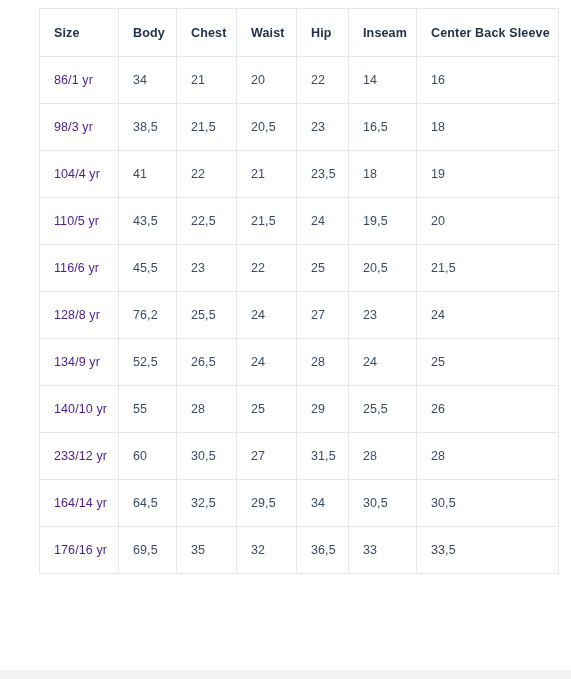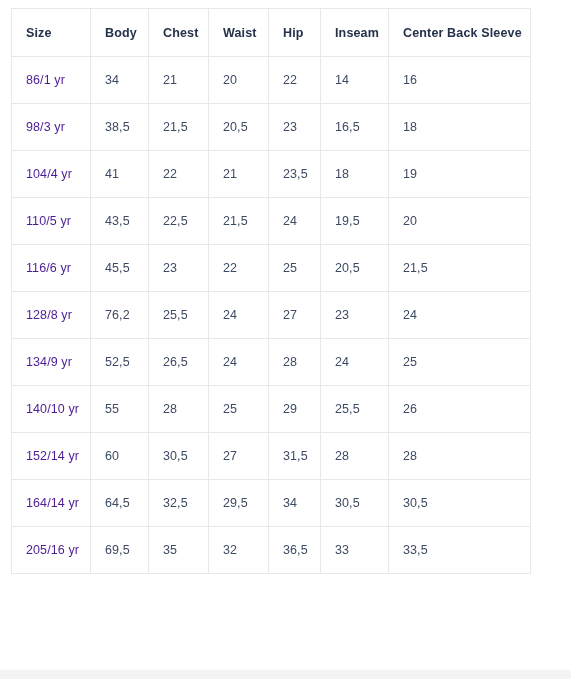--- a/index.html
+++ b/index.html
@@ -24,20 +24,21 @@
     position: absolute;
     left: 11px;
     top: 8px;
     width: 519px;
   }
   table.size-chart {
     border-collapse: collapse;
     table-layout: fixed;
     width: 519px;
     background: #ffffff;
+    margin-left: 28px;
   }
   table.size-chart col.c-size    { width: 79px; }
   table.size-chart col.c-body    { width: 58px; }
   table.size-chart col.c-chest   { width: 60px; }
   table.size-chart col.c-waist   { width: 60px; }
   table.size-chart col.c-hip     { width: 52px; }
   table.size-chart col.c-inseam  { width: 68px; }
   table.size-chart col.c-cbs     { width: 142px; }
 
   table.size-chart th,
@@ -169,39 +170,39 @@
           <tr>
             <td class="size-cell">140/10 yr</td>
             <td>55</td>
             <td>28</td>
             <td>25</td>
             <td>29</td>
             <td>25,5</td>
             <td>26</td>
           </tr>
           <tr>
-            <td class="size-cell">152/14 yr</td>
+            <td class="size-cell">233/12 yr</td>
             <td>60</td>
             <td>30,5</td>
             <td>27</td>
             <td>31,5</td>
             <td>28</td>
             <td>28</td>
           </tr>
           <tr>
             <td class="size-cell">164/14 yr</td>
             <td>64,5</td>
             <td>32,5</td>
             <td>29,5</td>
             <td>34</td>
             <td>30,5</td>
             <td>30,5</td>
           </tr>
           <tr>
-            <td class="size-cell">205/16 yr</td>
+            <td class="size-cell">176/16 yr</td>
             <td>69,5</td>
             <td>35</td>
             <td>32</td>
             <td>36,5</td>
             <td>33</td>
             <td>33,5</td>
           </tr>
         </tbody>
     </table>
   </div>

